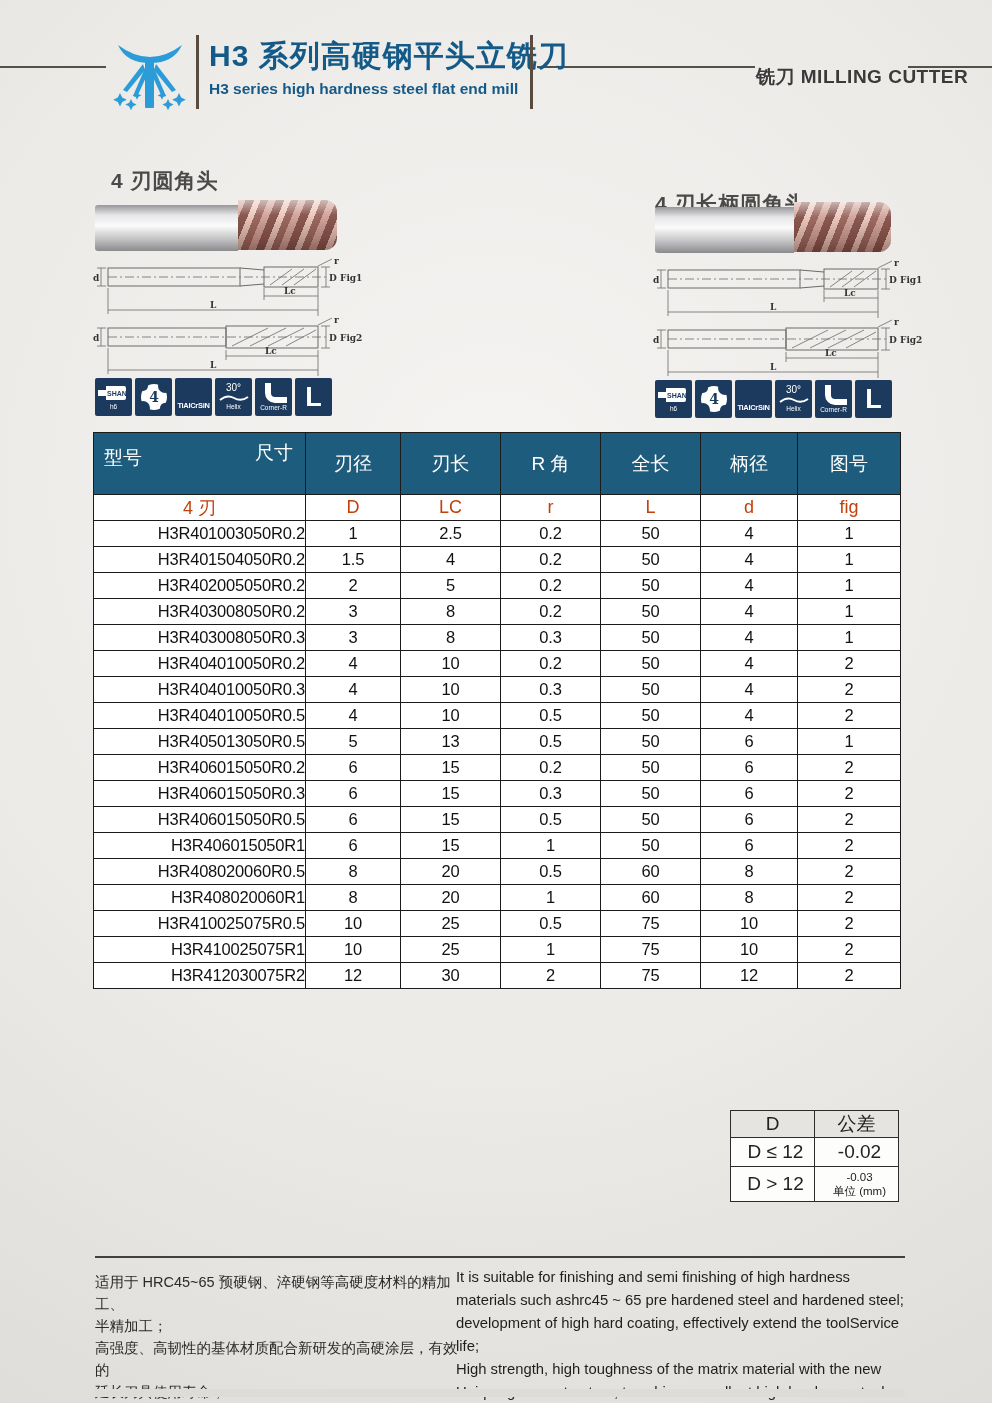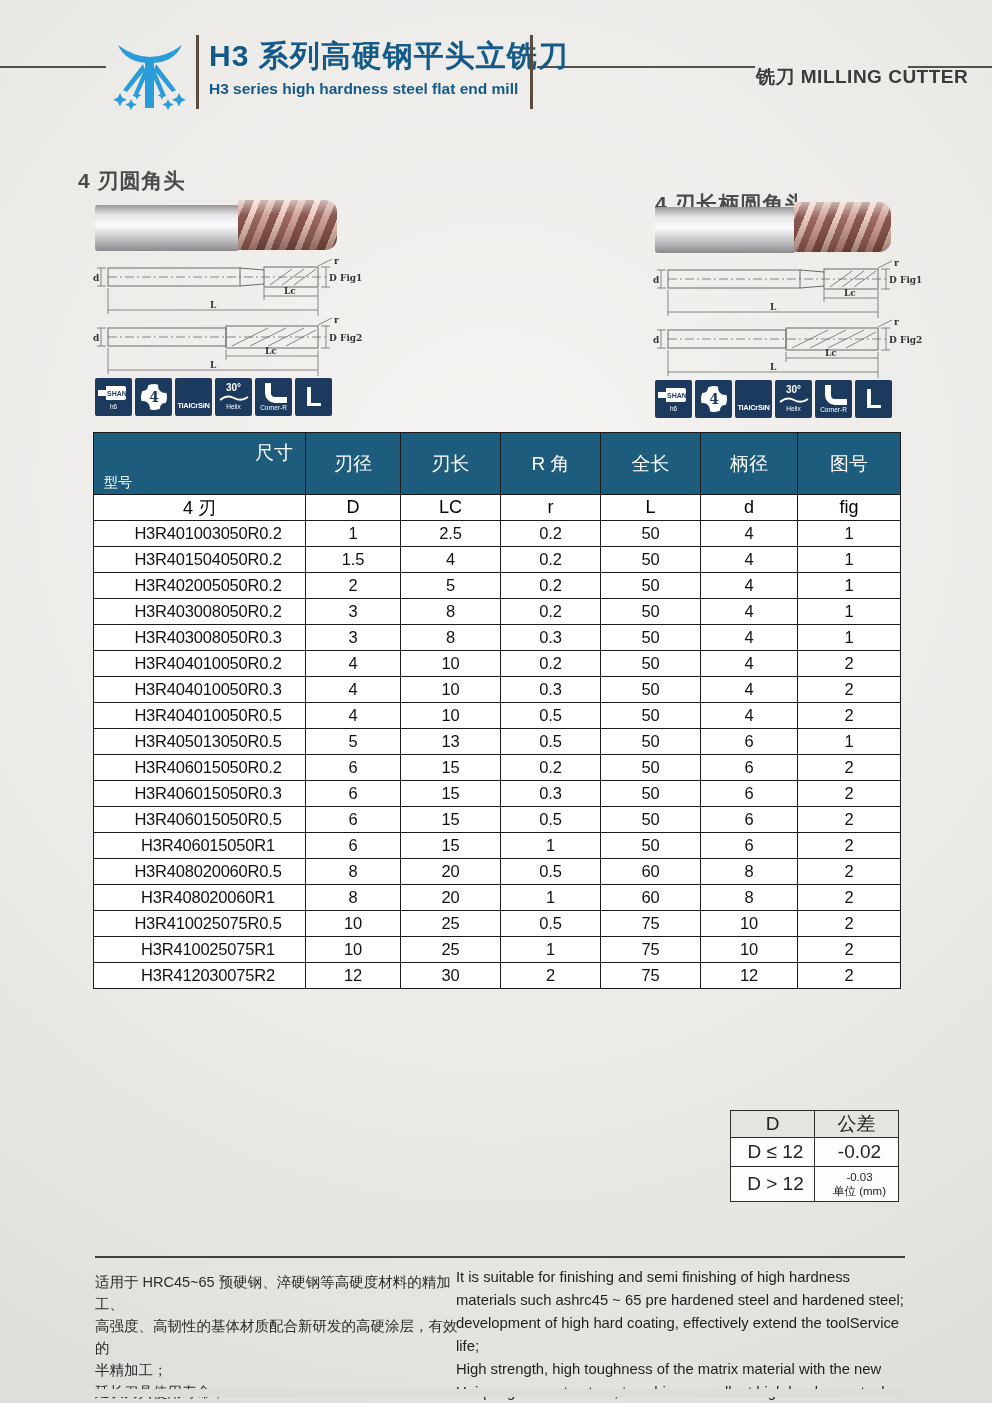--- a/index.html
+++ b/index.html
@@ -16,21 +16,21 @@
   .hr-right { left:908px; top:66px; width:84px; }
   .logo { position:absolute; left:110px; top:33px; }
   .vbar { position:absolute; width:3px; height:74px; top:35px; background:#5a4b3e; }
   .vbar1 { left:196px; } .vbar2 { left:530px; }
   .title-block { position:absolute; left:209px; top:36px; width:320px; }
   .title-cn { font-size:30px; font-weight:bold; color:#145a88; letter-spacing:1px; white-space:nowrap; }
   .title-en { font-size:15.5px; font-weight:bold; color:#145a88; margin-top:3px; white-space:nowrap; }
   .category { position:absolute; left:756px; top:64px; font-size:19px; font-weight:bold; color:#3a3a3a; letter-spacing:0.5px; white-space:nowrap; }
   
   .sec-title { position:absolute; top:167px; font-size:21px; font-weight:bold; color:#4a4a4a; letter-spacing:1px; }
-  .sec-title.left { left:78px; } .sec-title.right { left:655px;margin-top:23px; }
+  .sec-title.left { left:111px; } .sec-title.right { left:655px;margin-top:23px; }
   
   .photo { position:absolute; height:46px; display:flex; }
   .photo.pleft { left:95px; top:205px; width:242px; }
   .photo.pright { left:655px; top:207px; width:236px; }
   .shank-part {
     width:59%; height:100%;
     background: linear-gradient(to bottom,#97979b 0%,#e6e6e8 22%,#fbfbfb 45%,#c7c7c9 72%,#8b8b8d 100%);
     border-radius:3px 0 0 3px;
   }
   .flute-part {
@@ -53,34 +53,34 @@
   .badges.bleft { left:95px; top:378px; }
   .badges.bright { left:655px; top:380px; }
   .badge {
     width:37px; height:38px; background:#1c3a5e; border-radius:2px;
     display:flex; flex-direction:column; align-items:center; justify-content:center;
     color:#fff; overflow:hidden;
   }
   .badge .big-l { font-size:27px; font-weight:bold; line-height:1; }
   .badge .tiny { font-size:6.5px; line-height:1.1; }
   .badge .coat { font-size:7.5px; font-weight:bold; letter-spacing:-0.3px;margin-top:16px; }
-  .badge .deg { font-size:10px; font-weight:bold; line-height:1; }
+  .badge .deg { font-size:10px; font-weight:normal; line-height:1; }
   
   .spec-table-wrap { position:absolute; left:93px; top:432px; width:807px; }
   table.spec { width:100%; border-collapse:collapse; table-layout:fixed; }
   table.spec th, table.spec td { border:1px solid #1b1b1b; padding:0; }
   tr.head th { background:#1e5c7d; color:#fff; font-size:19px; font-weight:normal; height:62px; }
   th.diag { position:relative;
     background-image: linear-gradient(to top right, rgba(0,0,0,0) calc(50% - 1px), #ffffff calc(50% - 1px), #ffffff calc(50% + 1px), rgba(0,0,0,0) calc(50% + 1px));
   }
-  th.diag .corner-model { position:absolute; left:10px; bottom:2px; font-size:14px; }
+  th.diag .corner-model { position:absolute; left:10px; bottom:23px; font-size:19px; }
   th.diag .corner-size  { position:absolute; right:12px; top:7px; font-size:19px; }
-  tr.subhead th { background:#fff; color:#000000; font-size:18px; font-weight:normal; height:26px; }
+  tr.subhead th { background:#fff; color:#c2410c; font-size:18px; font-weight:normal; height:26px; }
   table.spec td { background:#fff; height:26px; font-size:16.5px; color:#111; text-align:center; letter-spacing:-0.2px; }
-  table.spec td.model-col { text-align:center; padding-left:17px; }
+  table.spec td.model-col { text-align:right; padding-left:17px; }
   
   .tol-wrap { position:absolute; left:730px; top:1110px; width:169px; }
   table.tol { width:100%; border-collapse:collapse; table-layout:fixed; }
   table.tol th, table.tol td { border:1px solid #2c2c2c; text-align:center; color:#222; background:#fdfdfc; }
   table.tol th { background:#e5e4e1; font-size:19px; font-weight:normal; height:25px; }
   table.tol td { font-size:19px;padding-left:6px; }
   tr.tol-r1 td { height:29px; }
   tr.tol-r2 td { height:35px; }
   .tol-small { font-size:11.5px; line-height:1.25; display:block; }
   
@@ -509,22 +509,22 @@
             <span class="tol-small">单位 (mm)</span>
           </td>
         </tr>
       </tbody>
     </table>
   </div>
 
   <div class="foot-divider"></div>
   <div class="notes-cn">
     <div>适用于 HRC45~65 预硬钢、淬硬钢等高硬度材料的精加工、</div>
+    <div>半精加工；</div>
     <div>高强度、高韧性的基体材质配合新研发的高硬涂层，有效的</div>
-    <div>半精加工；</div>
     <div>延长刀具使用寿命；</div>
 
   </div>
   <div class="notes-en">
     <div>It is suitable for finishing and semi finishing of high hardness</div>
     <div> materials such ashrc45 ~ 65 pre hardened steel and hardened steel;</div>
     <div>development of high hard coating, effectively extend the toolService life;</div>
     <div>High strength, high toughness of the matrix material with the new</div>
     <div>Unique groove structure, to achieve excellent high hardness steel processing;</div>
 

